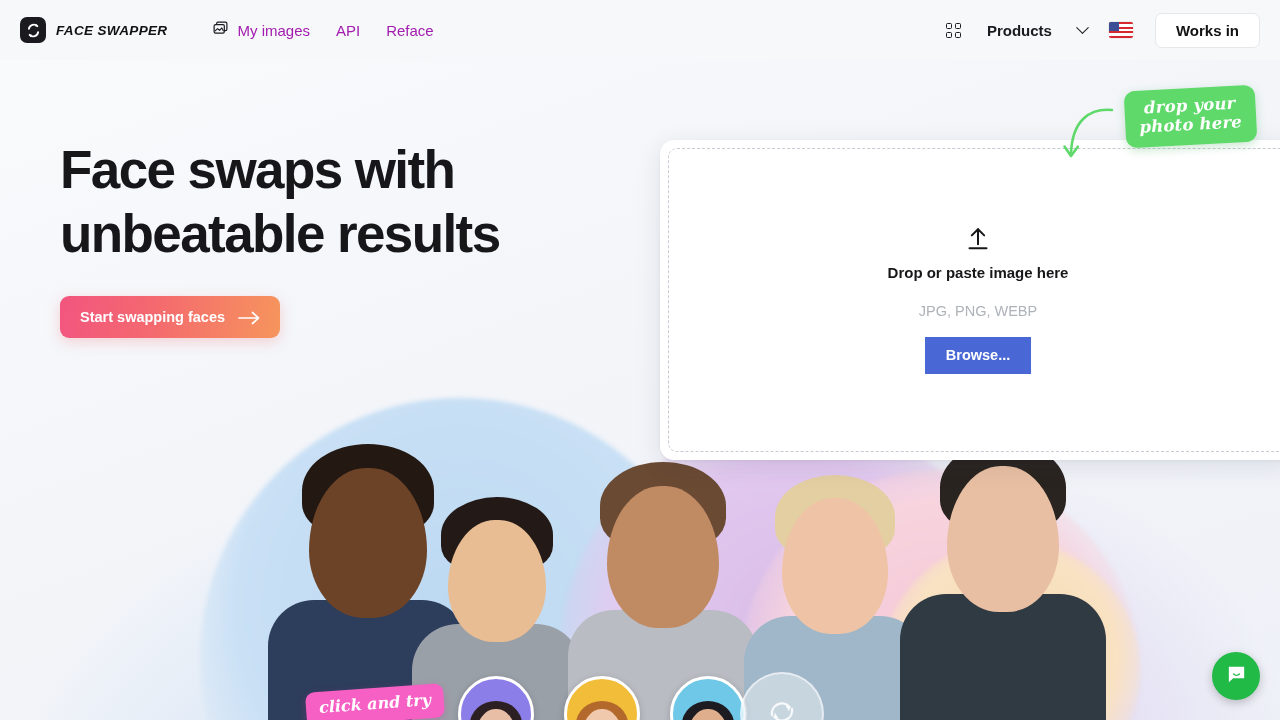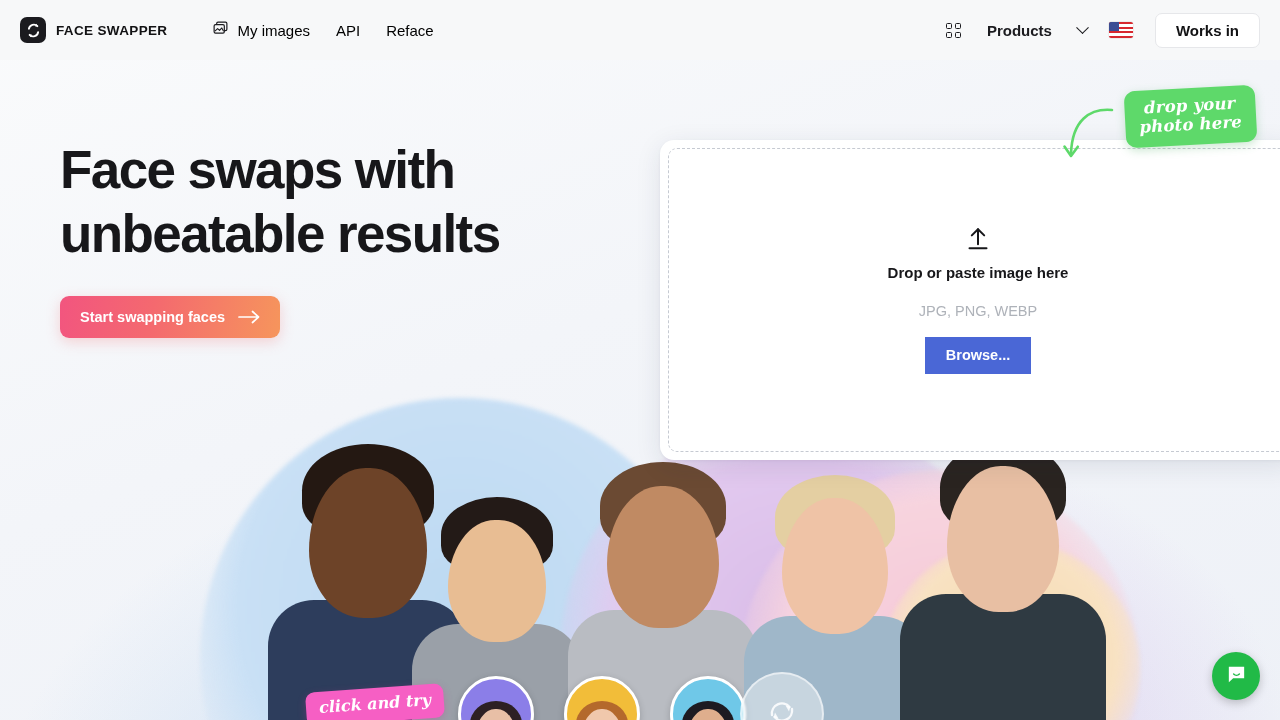--- a/index.html
+++ b/index.html
@@ -36,25 +36,26 @@
     display: flex; align-items: center; z-index: 40;
   }
   .brand { display: flex; align-items: center; gap: 10px; margin-left: 20px; cursor: pointer; }
   .brand-mark {
     width: 26px; height: 26px; border-radius: 7px; background: #1b1b1f;
     display: flex; align-items: center; justify-content: center; flex: 0 0 auto;
   }
   .brand-name {
     font-size: 13.5px; font-weight: bold; letter-spacing: .35px; color: #121214;
     white-space: nowrap;
+    font-style: italic;
   }
   .nav { display: flex; align-items: center; gap: 26px; margin-left: 45px; }
   .nav-link {
     display: flex; align-items: center; gap: 8px;
-    font-size: 15px; color: #000000; cursor: pointer; white-space: nowrap;
+    font-size: 15px; color: #a21caf; cursor: pointer; white-space: nowrap;
   }
   .header-right { margin-left: auto; display: flex; align-items: center; gap: 22px; margin-right: 20px; }
   .products {
     display: flex; align-items: center; gap: 26px;
     font-size: 15px; font-weight: bold; color: #1b1b1f; cursor: pointer;
   }
   .grid-icon { display: grid; grid-template-columns: 6px 6px; grid-template-rows: 6px 6px; gap: 3px; }
   .grid-icon i { display: block; border: 1.4px solid #1b1b1f; border-radius: 1.5px; }
   .chev { width: 9px; height: 9px; border-right: 1.7px solid #1b1b1f; border-bottom: 1.7px solid #1b1b1f;
           transform: rotate(45deg) translate(-2px,-2px); }
@@ -72,21 +73,21 @@
   #hero-text { position: absolute; left: 60px; top: 138px; width: 580px; z-index: 20; }
   #headline {
     font-size: 53px; font-weight: bold; line-height: 1.2; letter-spacing: -1.6px;
     color: #17171a; white-space: pre-line;
   }
   #subhead {
     margin-top: 32px;
     font-size: 21px; line-height: 1.62; color: #1d1d20; white-space: pre-line;
   }
   #cta {
-    margin-top: 31px; display: inline-flex; align-items: center; gap: 13px;
+    margin-top: 31px; display: inline-flex; align-items: flex-end; gap: 13px;
     background: linear-gradient(100deg, #f2557f 0%, #f4696f 42%, #f6955c 100%);
     color: #ffffff; font-size: 14.5px; font-weight: bold;
     padding: 13px 20px; border: none; border-radius: 9px; cursor: pointer;
     box-shadow: 0 4px 14px rgba(242,110,115,.28);
   }
   #cta .arr { display: block; width: 22px; height: 14px; }
 
   
   #upload-card {
     position: absolute; left: 660px; top: 140px; width: 636px; height: 320px;

